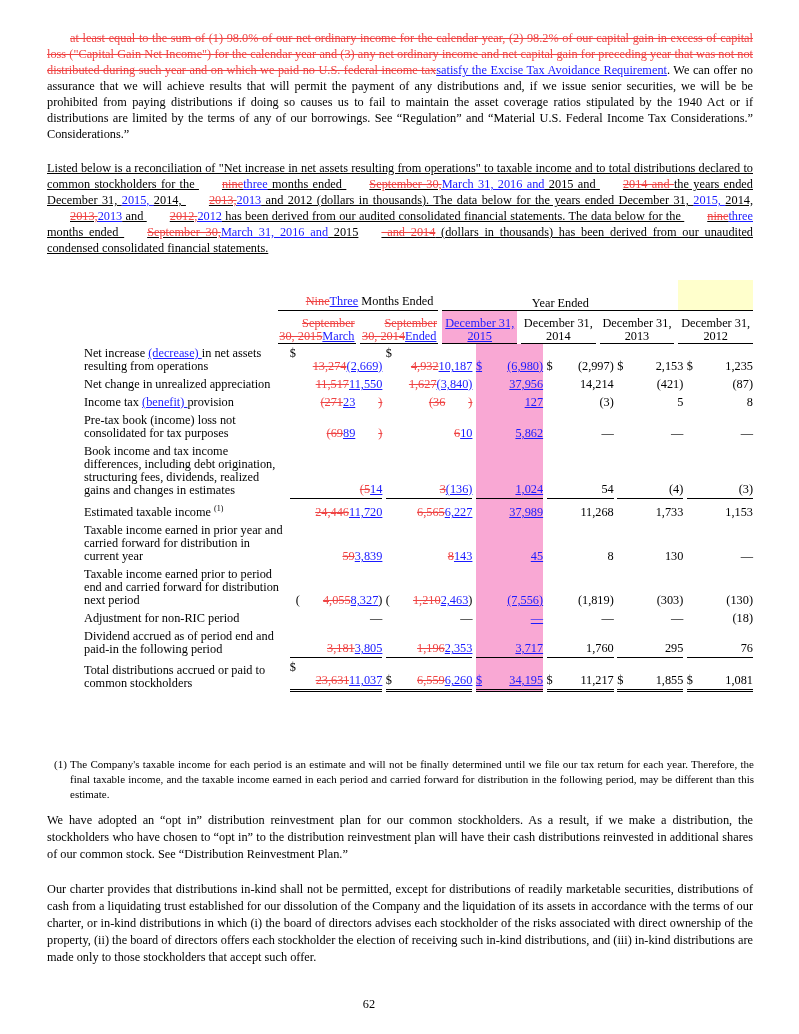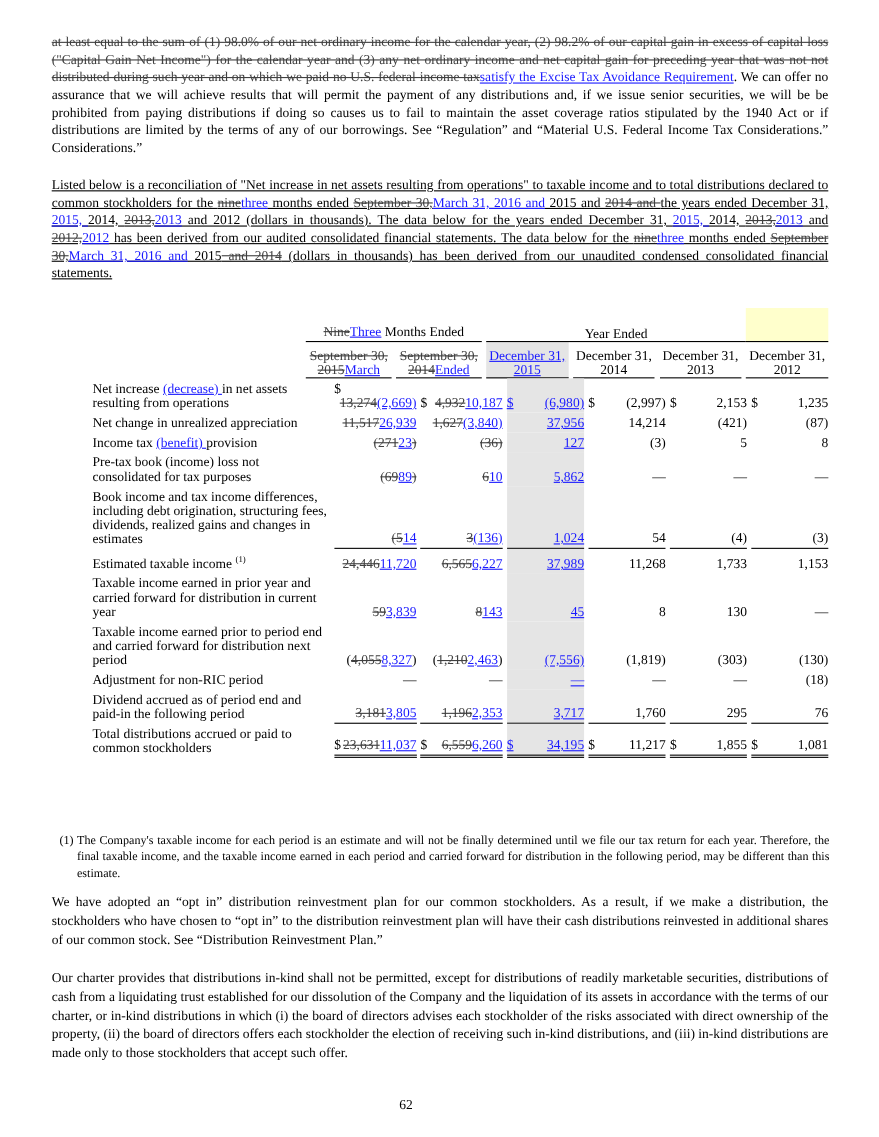--- a/index.html
+++ b/index.html
@@ -1,30 +1,30 @@
 <!DOCTYPE html>
 <html><head>
 <meta charset="utf-8">
 <style>
   html, body { margin: 0; padding: 0; background: #ffffff; }
   body { width: 799px; height: 1034px; position: relative; overflow: hidden;
          font-family: "Liberation Serif", serif; color: #000; font-size: 12.3px; }
   .page { position: absolute; left: 47px; top: 30px; width: 706px; }
   p { margin: 0; line-height: 16px; text-align: justify; }
-  .del { color: #404040; text-decoration: line-through; }
+  .del { color: #ef4444; text-decoration: line-through; margin-left: 23px; }
   .ins { color: #1a1aff; text-decoration: underline; }
   .p2 { margin-top: 16px; }
   
   .tbl { position: absolute; left: 47px; top: 280px; width: 706px; }
   table { border-collapse: separate; border-spacing: 0; width: 100%; font-size: 12.3px; }
   td { padding: 0; vertical-align: bottom; line-height: 13px; }
   .lab { width: 223px; padding-left: 37px; padding-right: 4px; margin-top: 44px; }
   .c { text-align: center; font-weight: normal; }
   .num { text-align: right; }
-  .hl { background: #e5e5e5; }
+  .hl { background: #f9a8d4; }
   .hl-y { background: #ffffcc; }
   .bb { border-bottom: 1.5px solid #000; }
   .bbd { border-bottom: 3px double #000; }
   .row td { padding-top: 3px; padding-bottom: 2px; }
   .dollar { float: left; }
   .note { position: absolute; left: 54px; top: 757px; width: 700px; font-size: 11px; line-height: 15px; text-align: justify; }
   .note .n { position: absolute; left: 0; }
   .note .t { margin-left: 16px; display: block; }
   .after { position: absolute; left: 47px; top: 812px; width: 706px; }
   .pagenum { position: absolute; left: 0; width: 738px; top: 997px; text-align: center; font-size: 12.3px; }
@@ -119,21 +119,21 @@
           <td class="num hl"><span class="dollar ins">$</span><span class="ins">(6,980)</span></td>
           <td></td>
           <td class="num"><span class="dollar">$</span><span>(2,997)</span></td>
           <td></td>
           <td class="num"><span class="dollar">$</span><span>2,153</span></td>
           <td></td>
           <td class="num"><span class="dollar">$</span><span>1,235</span></td>
         </tr>
         <tr class="row">
           <td class="lab"><span>Net change in unrealized appreciation</span></td>
-          <td class="num"><span class="del">11,517</span><span class="ins">26,939</span></td>
+          <td class="num"><span class="del">11,517</span><span class="ins">11,550</span></td>
           <td></td>
           <td class="num"><span class="del">1,627</span><span class="ins">(3,840)</span></td>
           <td></td>
           <td class="num hl"><span class="ins">37,956</span></td>
           <td></td>
           <td class="num"><span>14,214</span></td>
           <td></td>
           <td class="num"><span>(421)</span></td>
           <td></td>
           <td class="num"><span>(87)</span></td>

